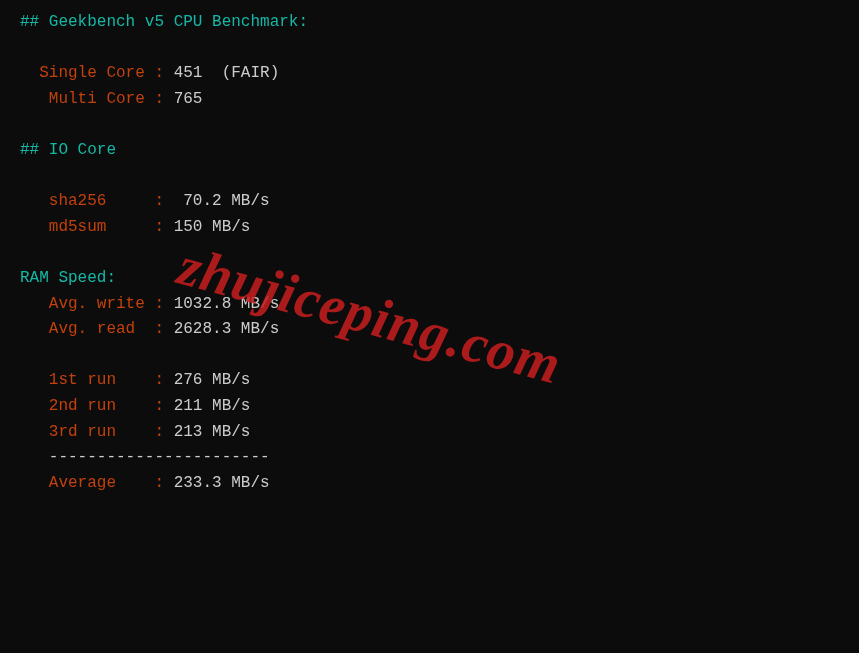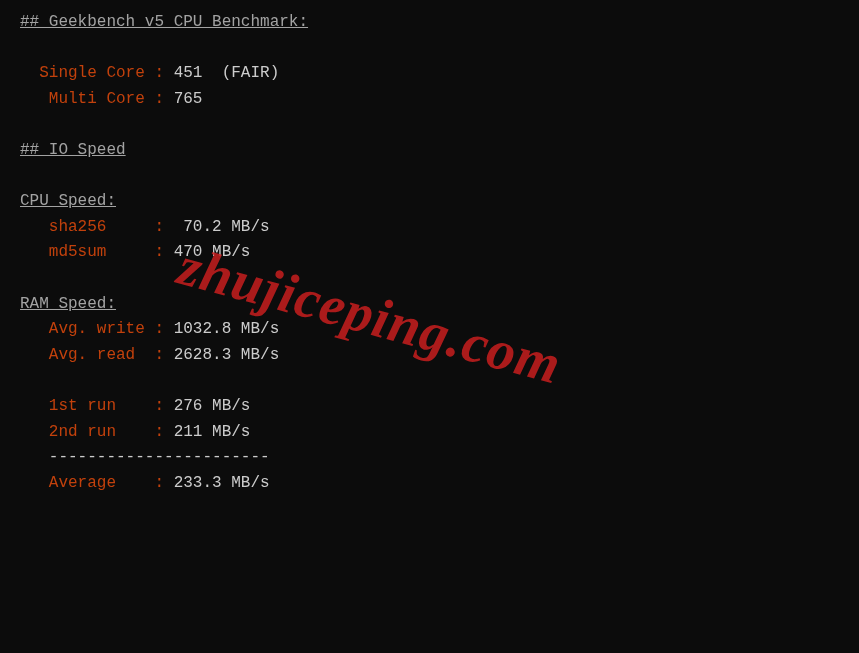--- a/index.html
+++ b/index.html
@@ -10,22 +10,21 @@
       font-size: 16px;
       line-height: 1.6;
       color: #cccccc;
       width: 859px;
       height: 653px;
       box-sizing: border-box;
       position: relative;
       overflow: hidden;
     }
     .header {
-      color: #a3a3a3;
-      text-decoration: underline;
+      color: #14b8a6;
     }
     .label {
       color: #c2410c;
       white-space: pre;
     }
     .value {
       color: #cccccc;
       white-space: pre;
       text-align: right;
     }
@@ -49,29 +48,29 @@
   </style>
 </head>
 <body>
 
 <div>
   <div class="line header">## Geekbench v5 CPU Benchmark:</div>
   <div class="line">&nbsp;</div>
   <div class="line"><span class="label">  Single Core : </span><span class="value">451  (FAIR)</span></div>
   <div class="line"><span class="label">   Multi Core : </span><span class="value">765</span></div>
   <div class="line">&nbsp;</div>
-  <div class="line header">## IO Speed</div>
+  <div class="line header">## IO Core</div>
   <div class="line">&nbsp;</div>
-  <div class="line header">CPU Speed:</div>
   <div class="line"><span class="label">   sha256     :  </span><span class="value">70.2 MB/s</span></div>
-  <div class="line"><span class="label">   md5sum     : </span><span class="value">470 MB/s</span></div>
+  <div class="line"><span class="label">   md5sum     : </span><span class="value">150 MB/s</span></div>
   <div class="line">&nbsp;</div>
   <div class="line header">RAM Speed:</div>
   <div class="line"><span class="label">   Avg. write : </span><span class="value">1032.8 MB/s</span></div>
   <div class="line"><span class="label">   Avg. read  : </span><span class="value">2628.3 MB/s</span></div>
   <div class="line">&nbsp;</div>
   <div class="line"><span class="label">   1st run    : </span><span class="value">276 MB/s</span></div>
   <div class="line"><span class="label">   2nd run    : </span><span class="value">211 MB/s</span></div>
+  <div class="line"><span class="label">   3rd run    : </span><span class="value">213 MB/s</span></div>
   <div class="line">   -----------------------</div>
   <div class="line"><span class="label">   Average    : </span><span class="value">233.3 MB/s</span></div>
 </div>
 
 <div class="watermark">zhujiceping.com</div>
 
 </body></html>

